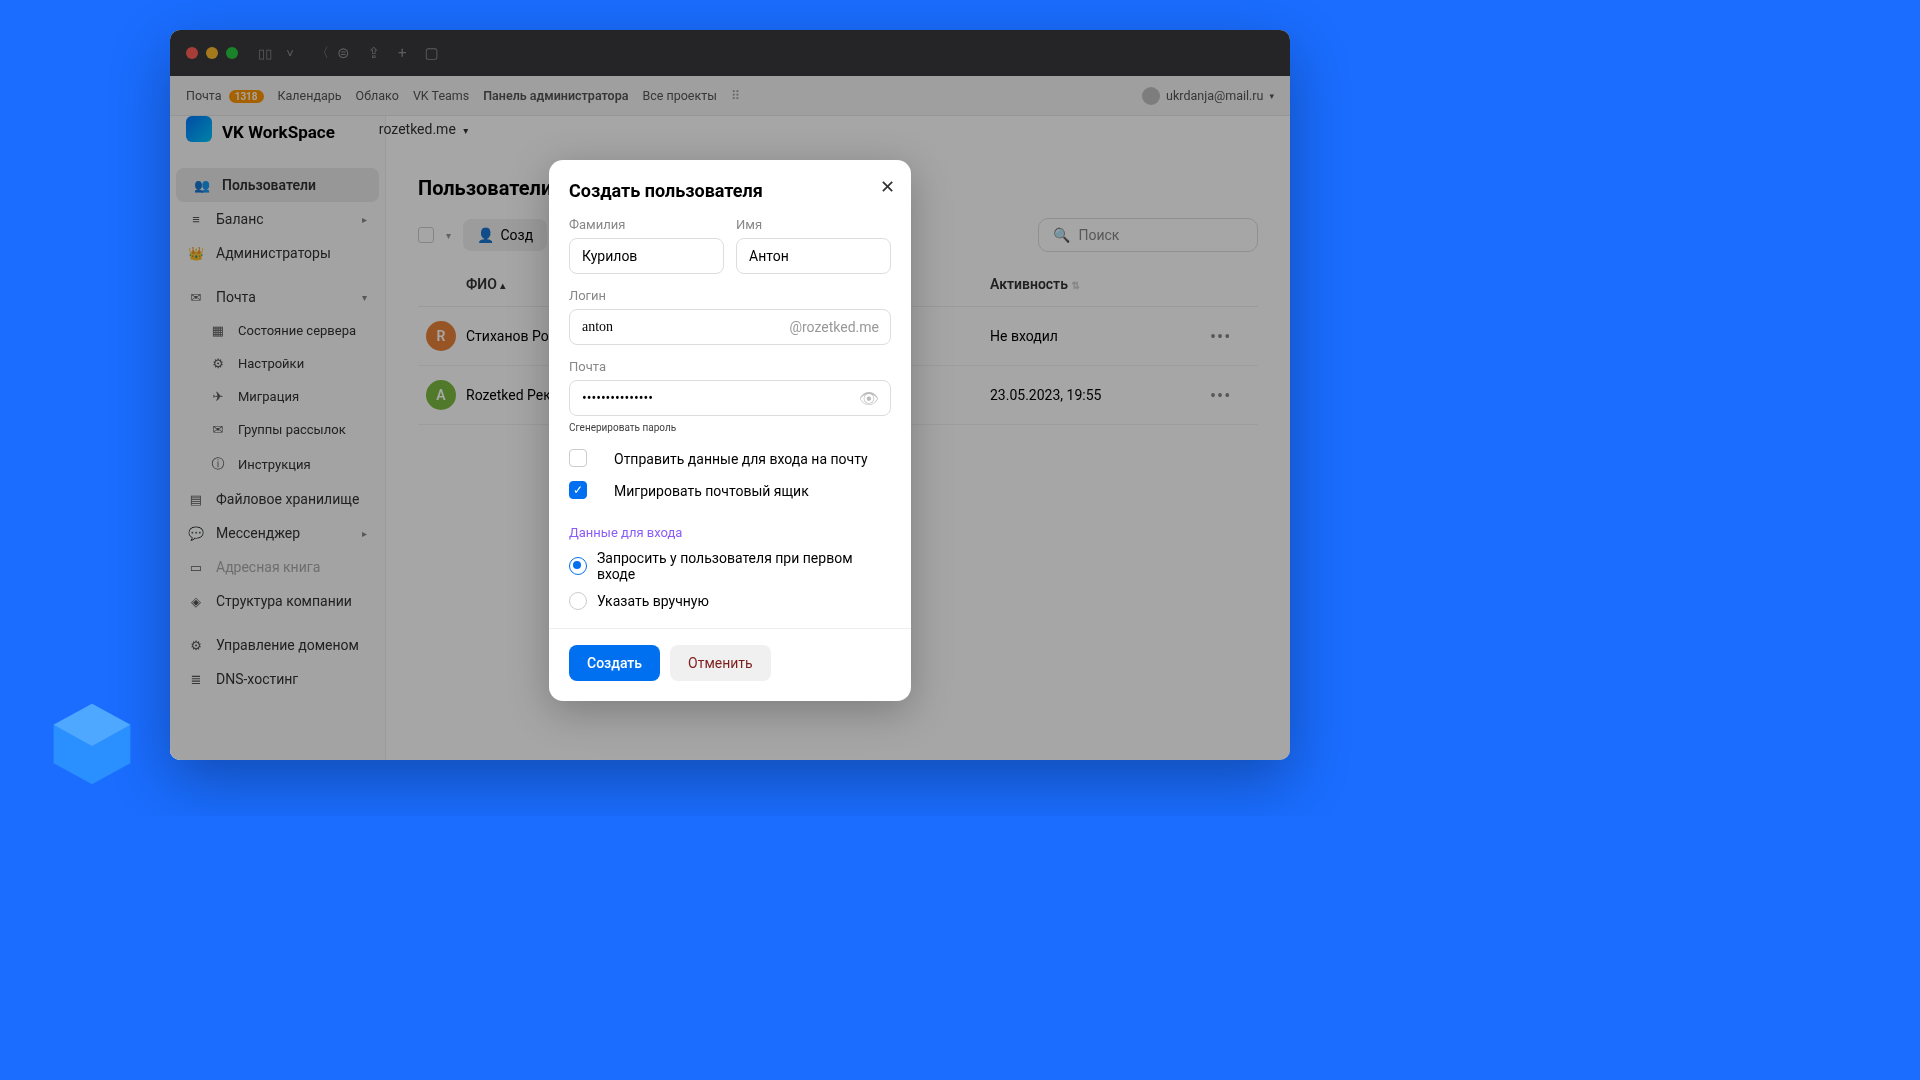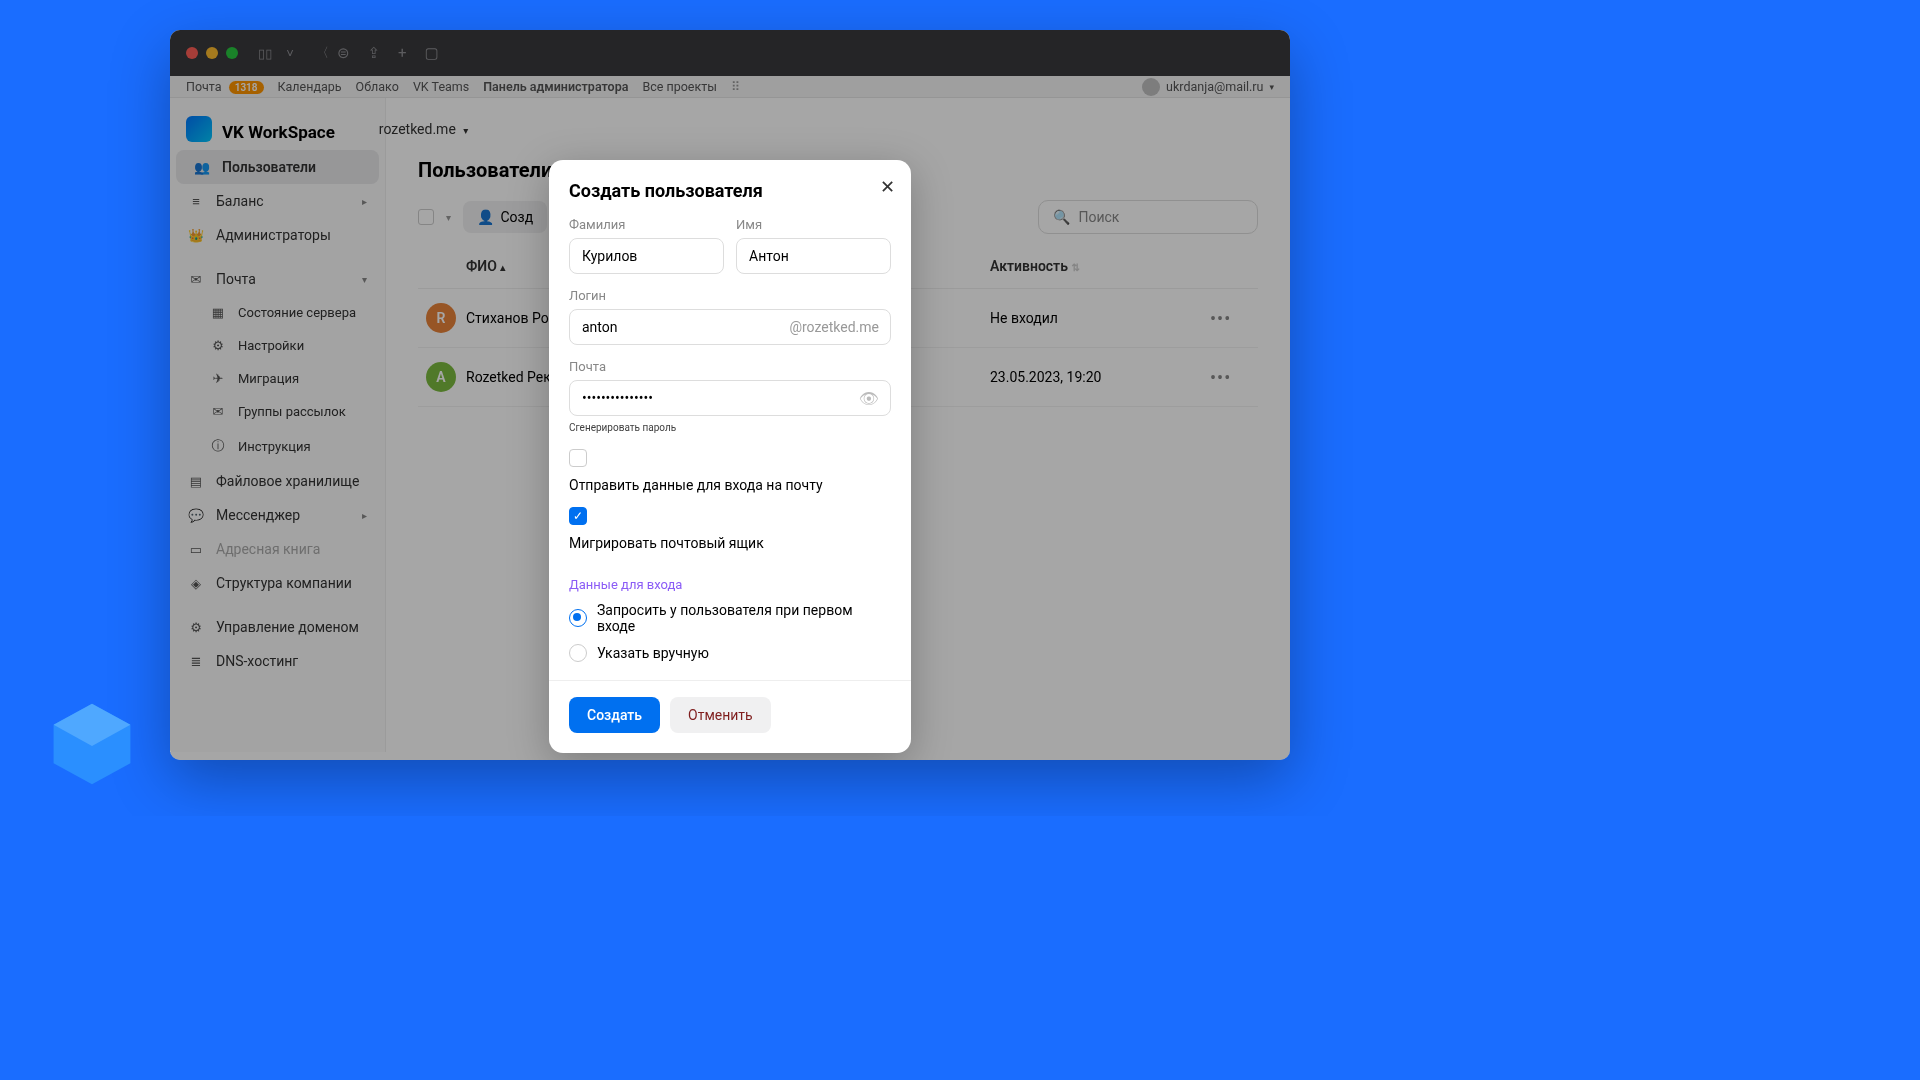--- a/index.html
+++ b/index.html
@@ -11,21 +11,21 @@
 .tl-red { background: #ff5f57; }
 .tl-yellow { background: #febc2e; }
 .tl-green { background: #28c840; }
 .tb-icons { display: flex; align-items: center; gap: 14px; margin-left: 12px; }
 .tb-icon { color: #8e8e93; font-size: 13px; }
 .url-bar { flex: 1; display: flex; justify-content: center; }
 .url-pill { background: #2c2c2e; border-radius: 7px; padding: 5px 16px; color: #d0d0d4; font-size: 13px; display: flex; align-items: center; gap: 6px; min-width: 400px; justify-content: center; }
 .url-favicon { width: 14px; height: 14px; background: #007aff; border-radius: 3px; }
 .tb-right { display: flex; gap: 18px; color: #8e8e93; }
 .tb-right span { font-size: 15px; }
-.topnav { height: 22px; background: #f4f4f5; border-bottom: 1px solid #e5e5e5; display: flex; align-items: center; padding: 0 16px; font-size: 12.5px; color: #555; gap: 14px; }
+.topnav { height: 40px; background: #f4f4f5; border-bottom: 1px solid #e5e5e5; display: flex; align-items: center; padding: 0 16px; font-size: 12.5px; color: #555; gap: 14px; }
 .topnav-item { cursor: pointer; }
 .topnav-item.active { font-weight: 600; }
 .badge { background: #ff9500; color: #fff; border-radius: 9px; padding: 1px 6px; font-size: 10px; font-weight: 600; margin-left: 4px; }
 .topnav-spacer { flex: 1; }
 .topnav-user { display: flex; align-items: center; gap: 6px; }
 .topnav-avatar { width: 18px; height: 18px; border-radius: 50%; background: #c0c0c0; }
 .app-body { display: flex; height: calc(100% - 76px); }
 .brandbar { position: absolute; top: 76px; left: 0; right: 0; height: 46px; display: flex; align-items: center; padding: 0 16px; }
 .brand { display: flex; align-items: flex-end; gap: 10px; font-weight: 700; font-size: 17px; }
 .brand-logo { width: 26px; height: 26px; background: linear-gradient(135deg,#0077ff,#00c8ff); border-radius: 6px; }
@@ -59,21 +59,21 @@
 .modal-close { position: absolute; top: 16px; right: 16px; font-size: 18px; color: #333; cursor: pointer; background: none; border: none; }
 .form-row { display: flex; gap: 12px; margin-bottom: 14px; }
 .form-group { flex: 1; }
 .form-label { font-size: 13px; color: #888; margin-bottom: 6px; display: block; }
 .form-input { width: 100%; border: 1px solid #ddd; border-radius: 8px; padding: 9px 12px; font-size: 14px; outline: none; }
 .login-wrap { position: relative; }
 .login-suffix { position: absolute; right: 12px; top: 50%; transform: translateY(-50%); color: #999; font-size: 14px; }
 .pass-wrap { position: relative; }
 .eye-icon { position: absolute; right: 12px; top: 50%; transform: translateY(-50%); color: #bbb; cursor: pointer; }
 .gen-link { color: #404040; font-size: 10px; cursor: pointer; margin-top: 6px; display: inline-block; }
-.check-row { display: flex; align-items: flex-start; gap: 10px; margin: 14px 0; font-size: 14px; flex-direction: column; }
+.check-row { display: flex; align-items: flex-end; gap: 27px; margin: 14px 0; font-size: 14px; }
 .checkbox { width: 18px; height: 18px; border: 1.5px solid #ccc; border-radius: 4px; display: flex; align-items: center; justify-content: center; cursor: pointer; flex-shrink: 0; }
 .checkbox.checked { background: #0070f0; border-color: #0070f0; color: #fff; font-size: 12px; }
 .section-label { font-size: 13px; color: #8b5cf6; margin: 10px 0 10px 0; padding-top: 12px; }
 .radio-row { display: flex; align-items: center; gap: 10px; margin: 10px 0; font-size: 14px; }
 .radio { width: 18px; height: 18px; border: 1.5px solid #ccc; border-radius: 50%; cursor: pointer; position: relative; flex-shrink: 0; }
 .radio.checked { border-color: #0070f0; }
 .radio.checked::after { content: ''; position: absolute; top: 3px; left: 3px; width: 8px; height: 8px; background: #0070f0; border-radius: 50%; }
 .modal-footer { display: flex; gap: 10px; margin-top: 18px; padding-top: 16px; border-top: 1px solid #eee; margin-left: -20px; margin-right: -20px; padding-left: 20px; padding-right: 20px; }
 .btn-primary { background: #0070f0; color: #fff; border: none; border-radius: 8px; padding: 10px 18px; font-size: 14px; font-weight: 500; cursor: pointer; }
 .btn-secondary { background: #f0f0f1; color: #7f1d1d; border: none; border-radius: 8px; padding: 10px 18px; font-size: 14px; cursor: pointer; }
@@ -222,21 +222,21 @@
       </div>
       <div class="trow">
         <div class="row-ava ava-r">R</div>
         <div class="col-name" style="padding-left:0;">Стиханов Ро</div>
         <div class="col-act">Не входил</div>
         <div class="col-menu kebab">•••</div>
       </div>
       <div class="trow">
         <div class="row-ava ava-a">A</div>
         <div class="col-name" style="padding-left:0;">Rozetked Рек</div>
-        <div class="col-act">23.05.2023, 19:20</div>
+        <div class="col-act">23.05.2023, 19:55</div>
         <div class="col-menu kebab">•••</div>
       </div>
     </div>
   </div>
 
   <div class="modal-overlay">
     <div class="modal">
       <button class="modal-close">✕</button>
       <h2 class="modal-title">Создать пользователя</h2>
       <div class="form-row">
@@ -245,21 +245,21 @@
           <input class="form-input" value="Курилов" style="">
         </div>
         <div class="form-group">
           <label class="form-label">Имя</label>
           <input class="form-input" value="Антон" style="">
         </div>
       </div>
       <div class="form-group" style="margin-bottom:14px;">
         <label class="form-label">Логин</label>
         <div class="login-wrap">
-          <input class="form-input" style="padding-right: 110px;" value="anton">
+          <input class="form-input" style="padding-right: 110px; font-family: Liberation Serif, serif;" value="anton">
           <span class="login-suffix">@rozetked.me</span>
         </div>
       </div>
       <div class="form-group">
         <label class="form-label">Почта</label>
         <div class="pass-wrap">
           <input class="form-input" value="•••••••••••••••" style="">
           <span class="eye-icon">👁</span>
         </div>
         <a class="gen-link">Сгенерировать пароль</a>

